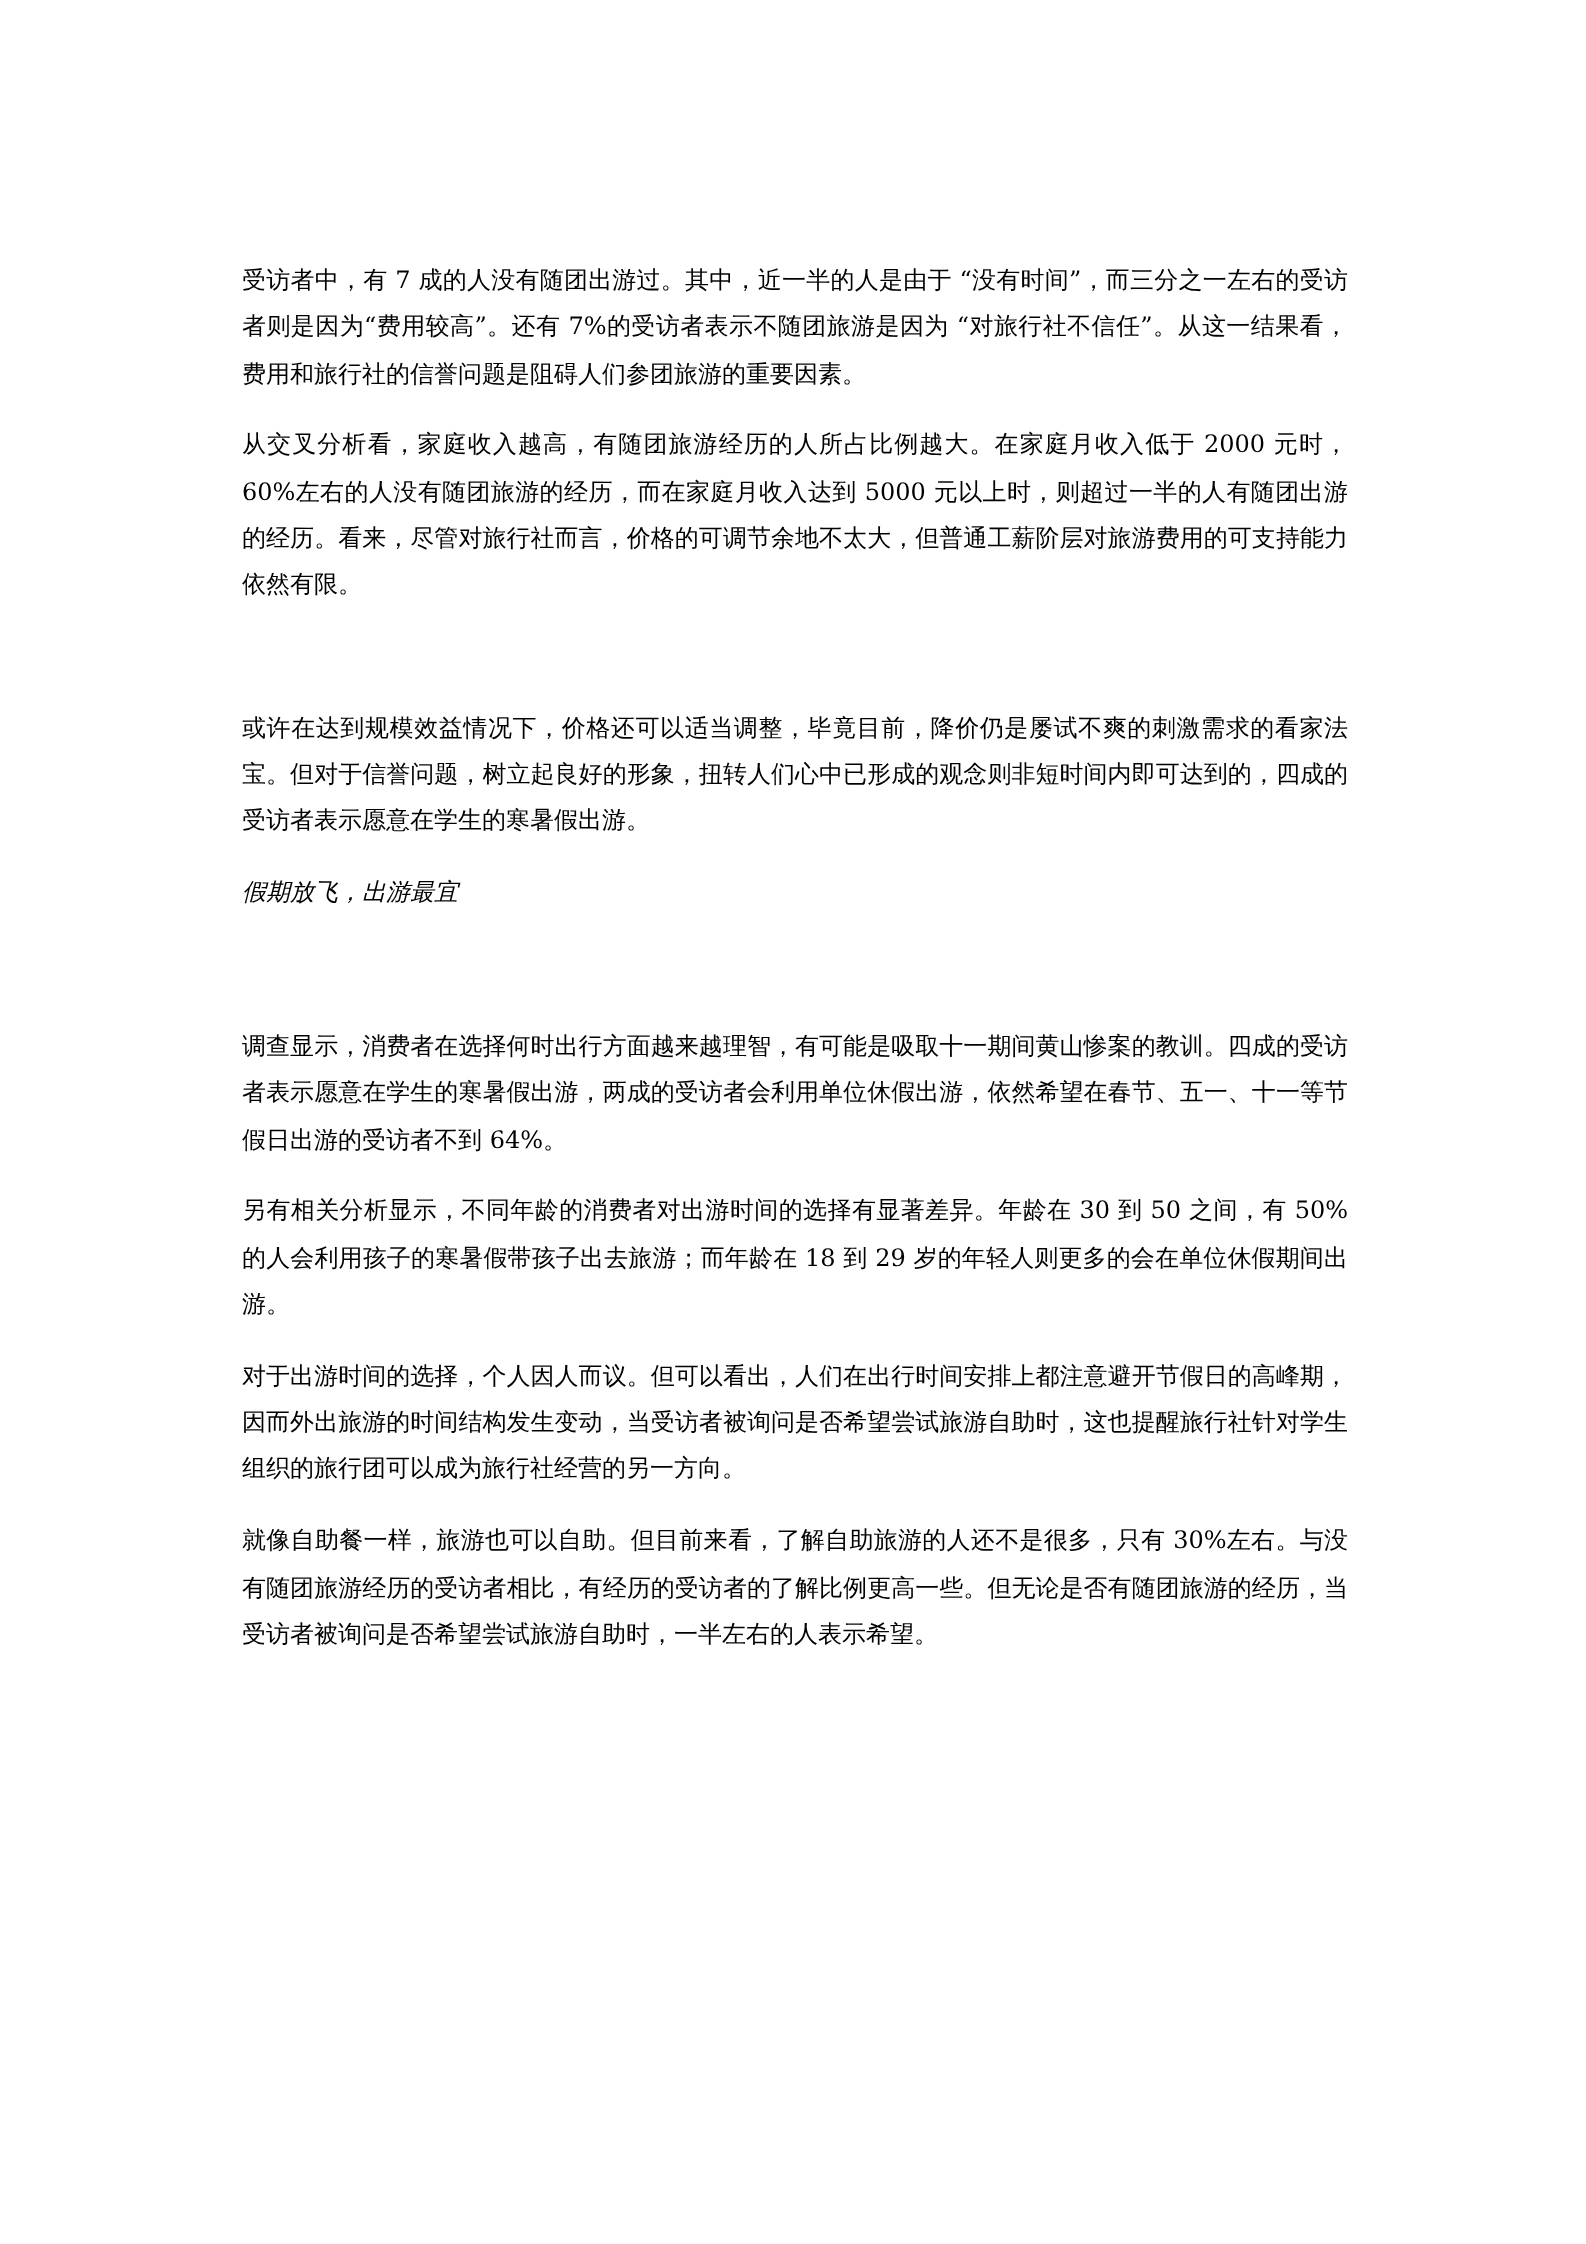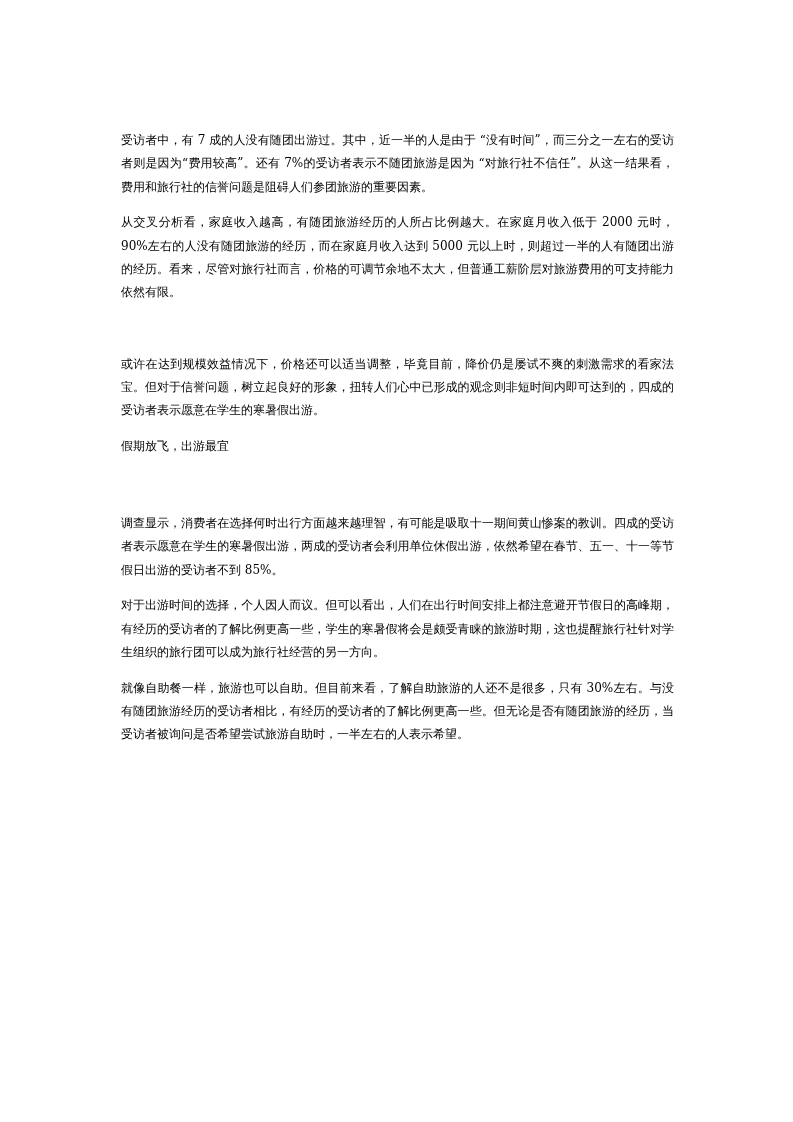--- a/index.html
+++ b/index.html
@@ -5,30 +5,31 @@
   html, body { margin: 0; padding: 0; background: #ffffff; }
   body { width: 793px; height: 1122px; position: relative; overflow: hidden; }
   .page {
     position: absolute; left: 121px; top: 97px; width: 553px;
     font-family: "DejaVu Serif", "Liberation Serif", serif;
     font-size: 12px; line-height: 23.3px; color: #000000;
     text-align: justify;
     margin-top: 32px;
   }
   .para { margin: 0 0 12.5px 0; }
-  .heading { margin: 0 0 12.5px 0; }
+  .heading { margin: 0 0 12.5px 0; font-style: italic; }
   .blank { height: 35.8px; }
   .blank-lg { height: 41px; }
 </style>
 </head>
 <body>
 
 <div class="page">
   <p class="para">受访者中，有 7 成的人没有随团出游过。其中，近一半的人是由于 “没有时间”，而三分之一左右的受访者则是因为“费用较高”。还有 7%的受访者表示不随团旅游是因为 “对旅行社不信任”。从这一结果看，费用和旅行社的信誉问题是阻碍人们参团旅游的重要因素。</p>
-  <p class="para">从交叉分析看，家庭收入越高，有随团旅游经历的人所占比例越大。在家庭月收入低于 2000 元时，90%左右的人没有随团旅游的经历，而在家庭月收入达到 5000 元以上时，则超过一半的人有随团出游的经历。看来，尽管对旅行社而言，价格的可调节余地不太大，但普通工薪阶层对旅游费用的可支持能力依然有限。</p>
+  <p class="para">从交叉分析看，家庭收入越高，有随团旅游经历的人所占比例越大。在家庭月收入低于 2000 元时，60%左右的人没有随团旅游的经历，而在家庭月收入达到 5000 元以上时，则超过一半的人有随团出游的经历。看来，尽管对旅行社而言，价格的可调节余地不太大，但普通工薪阶层对旅游费用的可支持能力依然有限。</p>
   <div class="blank"></div>
   <p class="para">或许在达到规模效益情况下，价格还可以适当调整，毕竟目前，降价仍是屡试不爽的刺激需求的看家法宝。但对于信誉问题，树立起良好的形象，扭转人们心中已形成的观念则非短时间内即可达到的，四成的受访者表示愿意在学生的寒暑假出游。</p>
   <p class="heading">假期放飞，出游最宜</p>
   <div class="blank-lg"></div>
-  <p class="para">调查显示，消费者在选择何时出行方面越来越理智，有可能是吸取十一期间黄山惨案的教训。四成的受访者表示愿意在学生的寒暑假出游，两成的受访者会利用单位休假出游，依然希望在春节、五一、十一等节假日出游的受访者不到 85%。</p>
-  <p class="para">对于出游时间的选择，个人因人而议。但可以看出，人们在出行时间安排上都注意避开节假日的高峰期，有经历的受访者的了解比例更高一些，学生的寒暑假将会是颇受青睐的旅游时期，这也提醒旅行社针对学生组织的旅行团可以成为旅行社经营的另一方向。</p>
+  <p class="para">调查显示，消费者在选择何时出行方面越来越理智，有可能是吸取十一期间黄山惨案的教训。四成的受访者表示愿意在学生的寒暑假出游，两成的受访者会利用单位休假出游，依然希望在春节、五一、十一等节假日出游的受访者不到 64%。</p>
+  <p class="para">另有相关分析显示，不同年龄的消费者对出游时间的选择有显著差异。年龄在 30 到 50 之间，有 50%的人会利用孩子的寒暑假带孩子出去旅游；而年龄在 18 到 29 岁的年轻人则更多的会在单位休假期间出游。</p>
+  <p class="para">对于出游时间的选择，个人因人而议。但可以看出，人们在出行时间安排上都注意避开节假日的高峰期，因而外出旅游的时间结构发生变动，当受访者被询问是否希望尝试旅游自助时，这也提醒旅行社针对学生组织的旅行团可以成为旅行社经营的另一方向。</p>
   <p class="para">就像自助餐一样，旅游也可以自助。但目前来看，了解自助旅游的人还不是很多，只有 30%左右。与没有随团旅游经历的受访者相比，有经历的受访者的了解比例更高一些。但无论是否有随团旅游的经历，当受访者被询问是否希望尝试旅游自助时，一半左右的人表示希望。</p>
 </div>
 
 </body></html>

